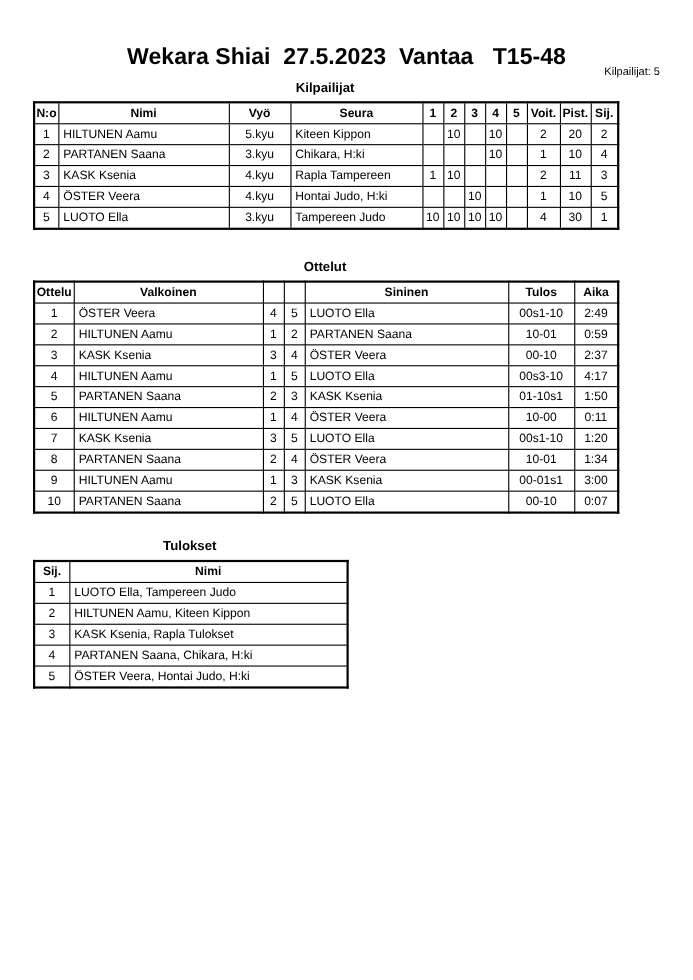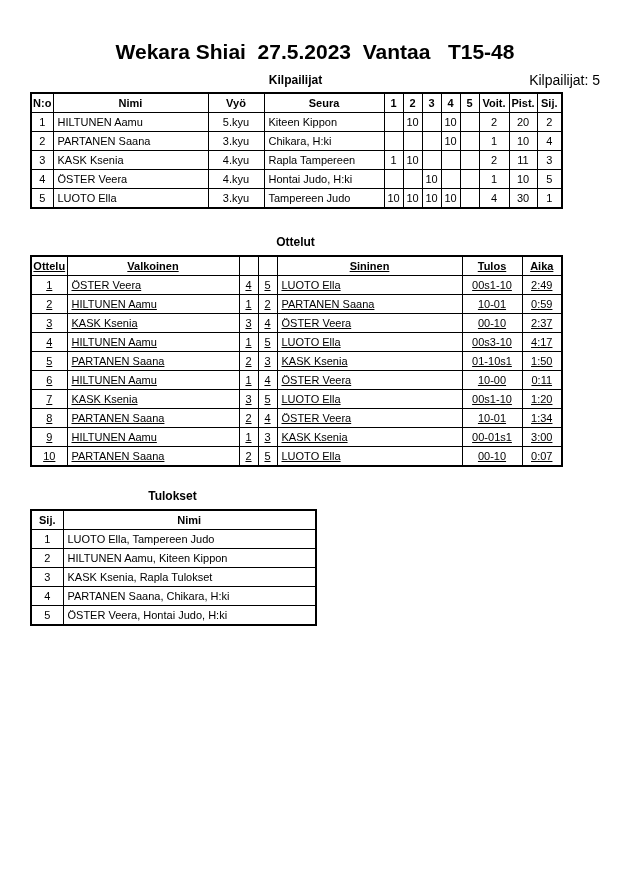--- a/index.html
+++ b/index.html
@@ -12,40 +12,40 @@
   .page { position: relative; width: 630px; height: 891px; background: #fff; overflow: hidden; border-radius: 19px; }
   .title {
     padding-top: 40px;
     text-align: center;
     font-size: 21px;
     font-weight: bold;
     white-space: pre;
   }
   .meta {
     position: absolute;
-    top: 72px; right: 30px;
-    font-size: 14px;
+    top: 60px; right: 30px;
+    font-size: 10px;
   }
   .heading {
     width: 531px; margin-left: 30px;
     text-align: center; font-weight: bold; font-size: 12px;
   }
   .h1 { margin-top: 9px; }
   .h2 { margin-top: 26px; }
   .h3 { margin-top: 22px; width: 285px; }
   table {
     border-collapse: collapse;
     table-layout: fixed;
     margin-left: 30px;
     border: 2px solid #000;
   }
   .t1, .t2 { width: 531px; }
   .t3 { width: 285px; }
   .t1 { margin-top: 5px; }
-  .t2 { margin-top: 6px; text-decoration: underline; }
+  .t2 { margin-top: 6px; }
   .t3 { margin-top: 6px; }
   th, td {
     border: 1px solid #000;
     height: 18px;
     font-size: 11px;
     padding: 0 2px;
     overflow: hidden;
     white-space: nowrap;
     vertical-align: middle;
   }

